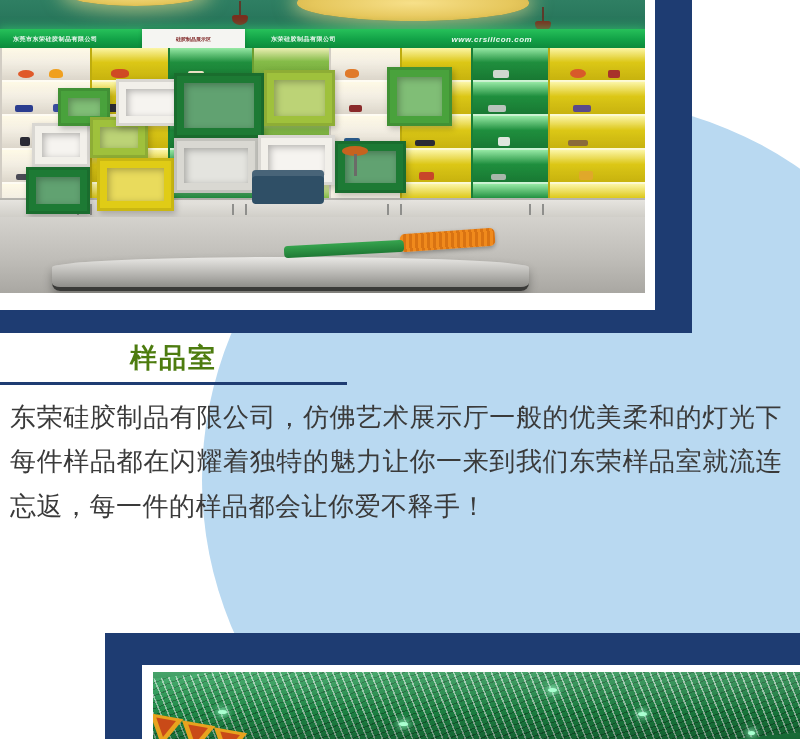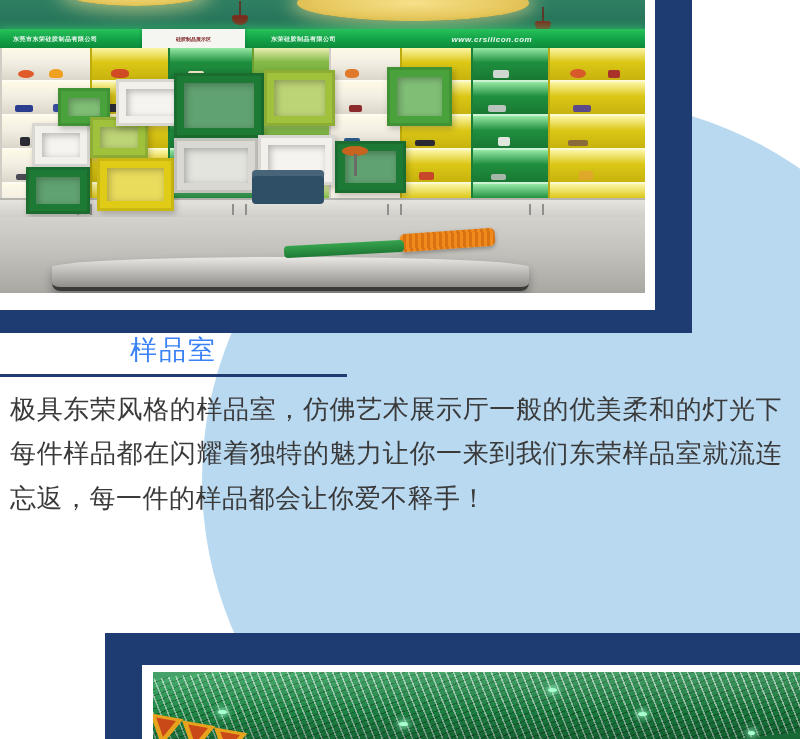--- a/index.html
+++ b/index.html
@@ -220,26 +220,26 @@
   
   .caption-wrap {
     position: absolute;
     left: 0; top: 333px;
     width: 800px;
     z-index: 5;
   }
   .caption-title {
     width: 347px;
     text-align: center;
-    color: #3b82f6;
+    color: #4d7c0f;
     font-size: 27px;
-    font-weight: normal;
+    font-weight: bold;
     letter-spacing: 2px;
     line-height: 1.25;
-    padding-top: 0;
+    padding-top: 8px;
     font-family: "DejaVu Sans", "Liberation Sans", sans-serif;
   }
   .caption-rule {
     width: 347px;
     height: 3px;
     background: #1e3c72;
     margin-top: 7px;
   }
   .caption-body {
     margin-top: 10px;
@@ -549,21 +549,21 @@
           <div class="leg"></div>
       </div>
       <div class="sr-sofa" style="left:39%;top:58%"></div>
 
     </div>
   </div>
 
   <div class="caption-wrap">
     <div class="caption-title">样品室</div>
     <div class="caption-rule"></div>
-    <div class="caption-body">极具东荣风格的样品室，仿佛艺术展示厅一般的优美柔和的灯光下每件样品都在闪耀着独特的魅力让你一来到我们东荣样品室就流连忘返，每一件的样品都会让你爱不释手！</div>
+    <div class="caption-body">东荣硅胶制品有限公司，仿佛艺术展示厅一般的优美柔和的灯光下每件样品都在闪耀着独特的魅力让你一来到我们东荣样品室就流连忘返，每一件的样品都会让你爱不释手！</div>
   </div>
 
   <div class="bottom-navy"></div>
   <div class="bottom-white"></div>
   <div class="bottom-photo">
     <div class="mesh"></div>
     <div class="mesh-shade"></div>
     <div class="spark" style="left:10%;top:56%"></div>
     <div class="spark" style="left:38%;top:74%"></div>
     <div class="spark" style="left:61%;top:24%"></div>

